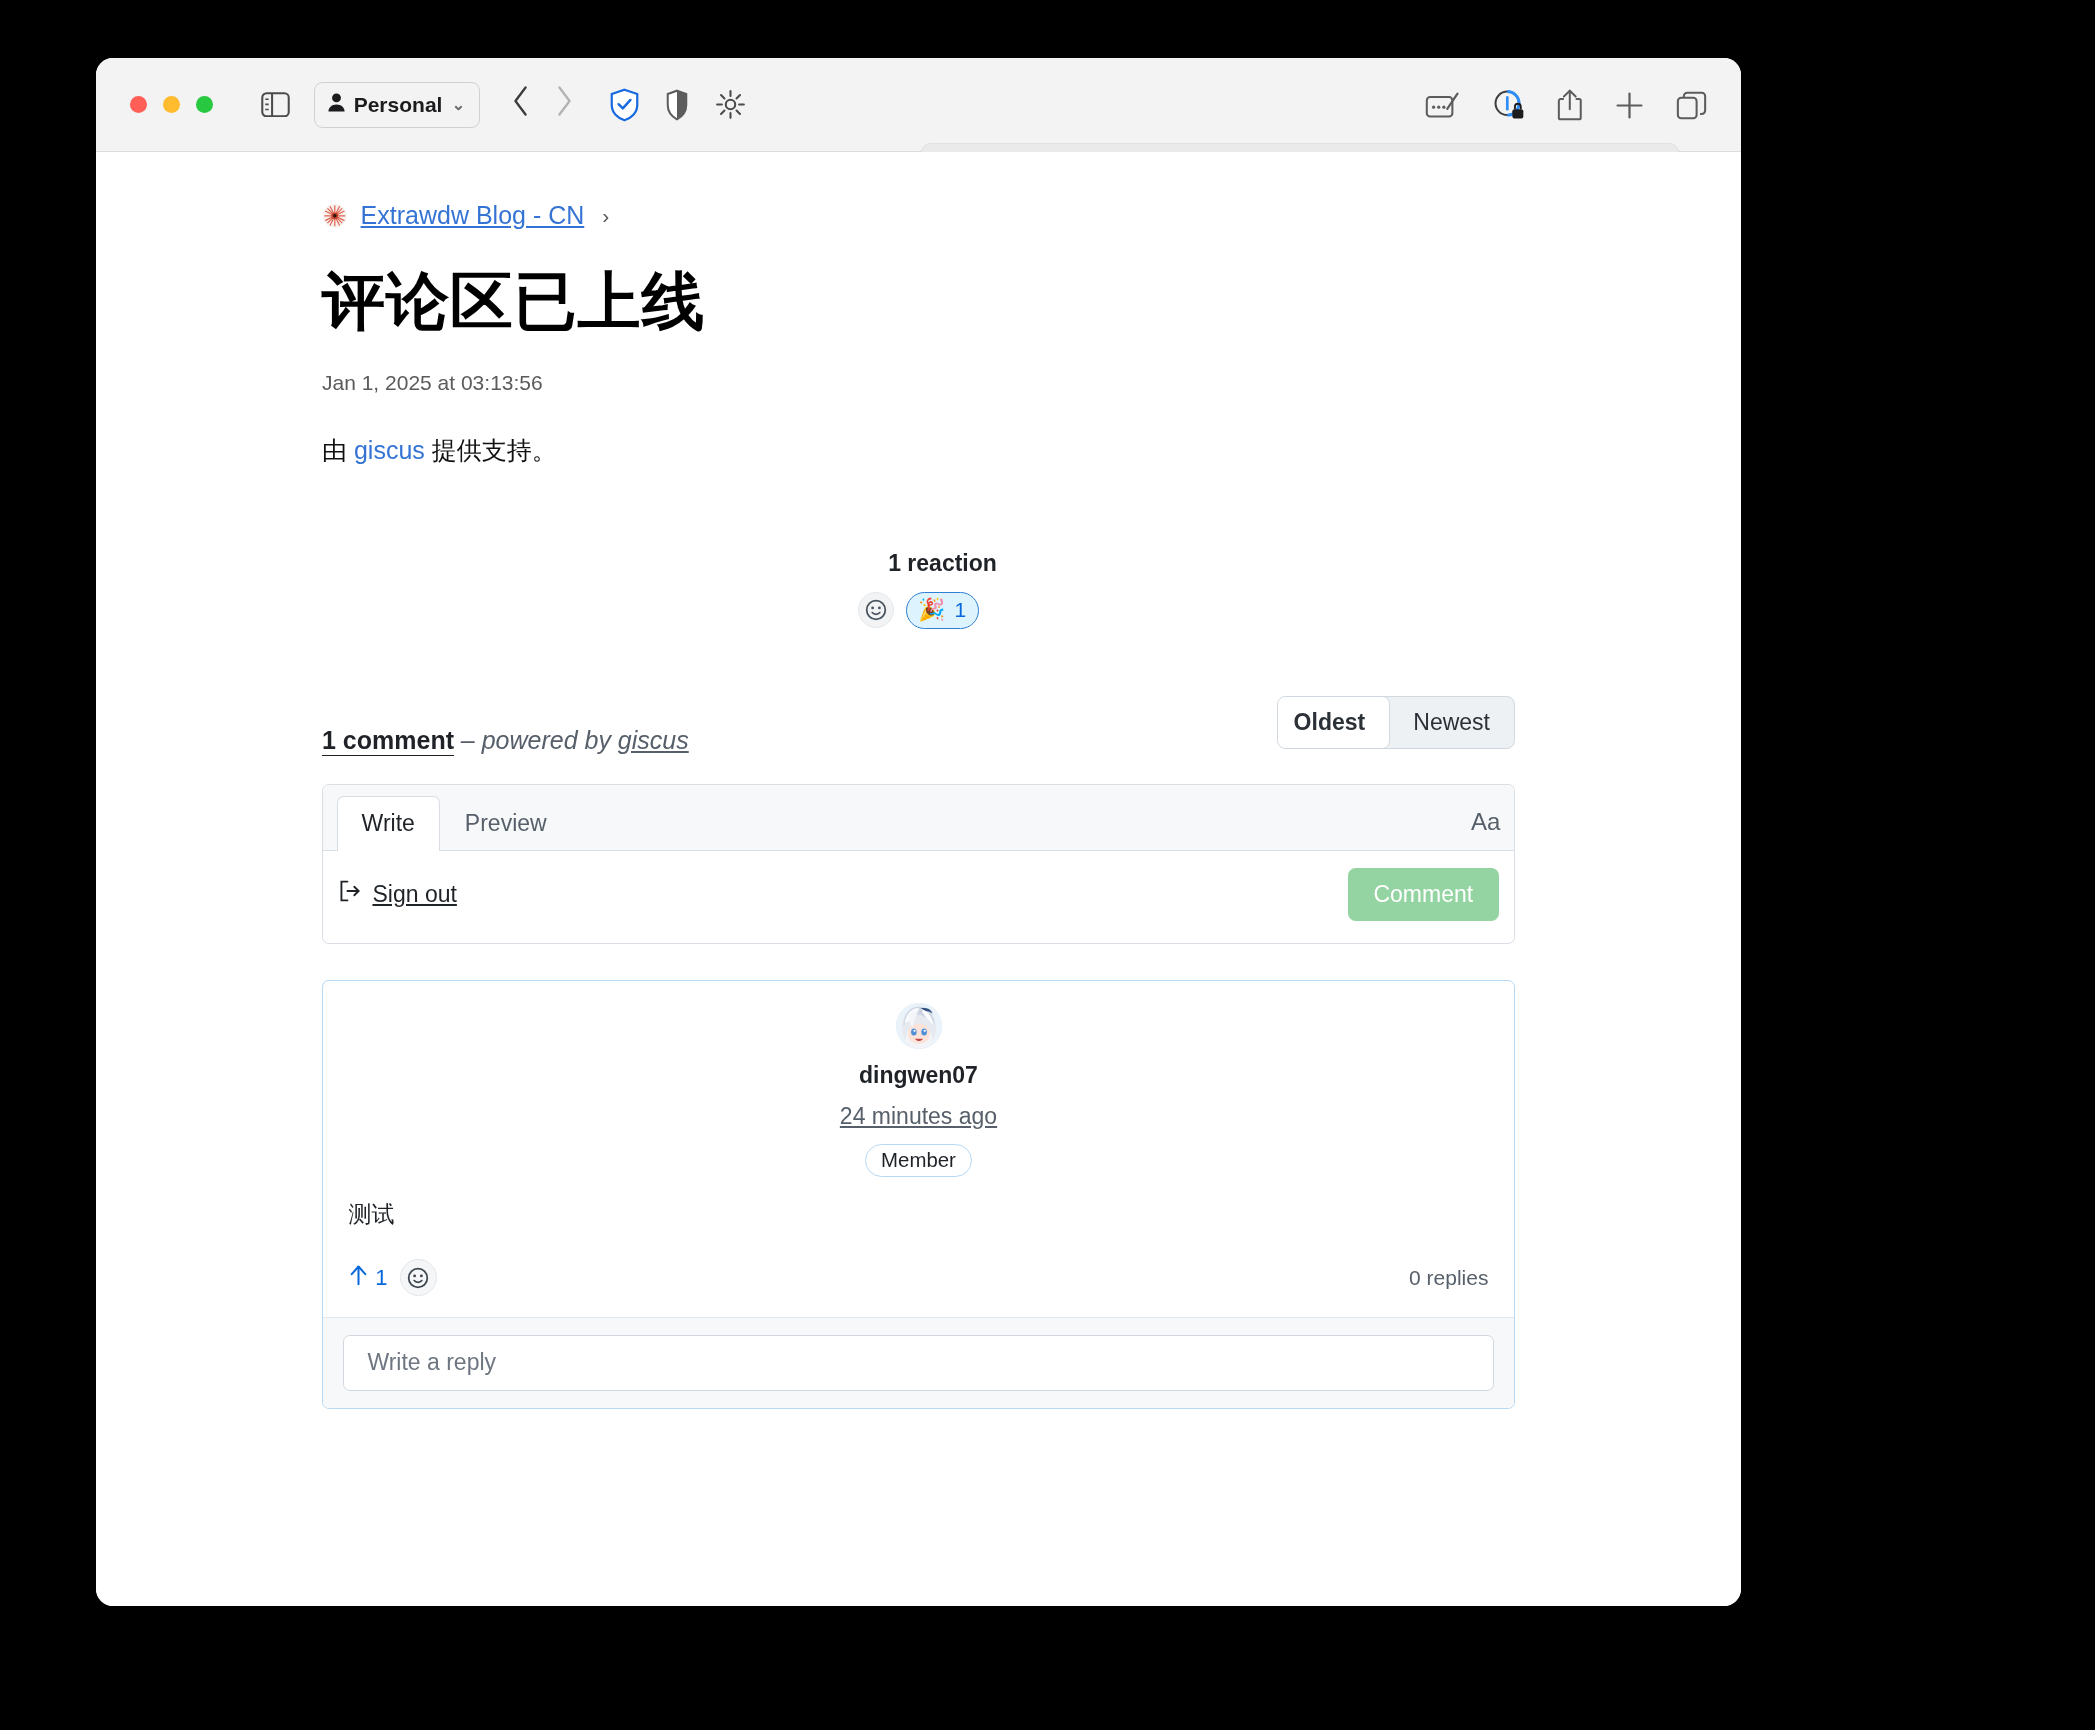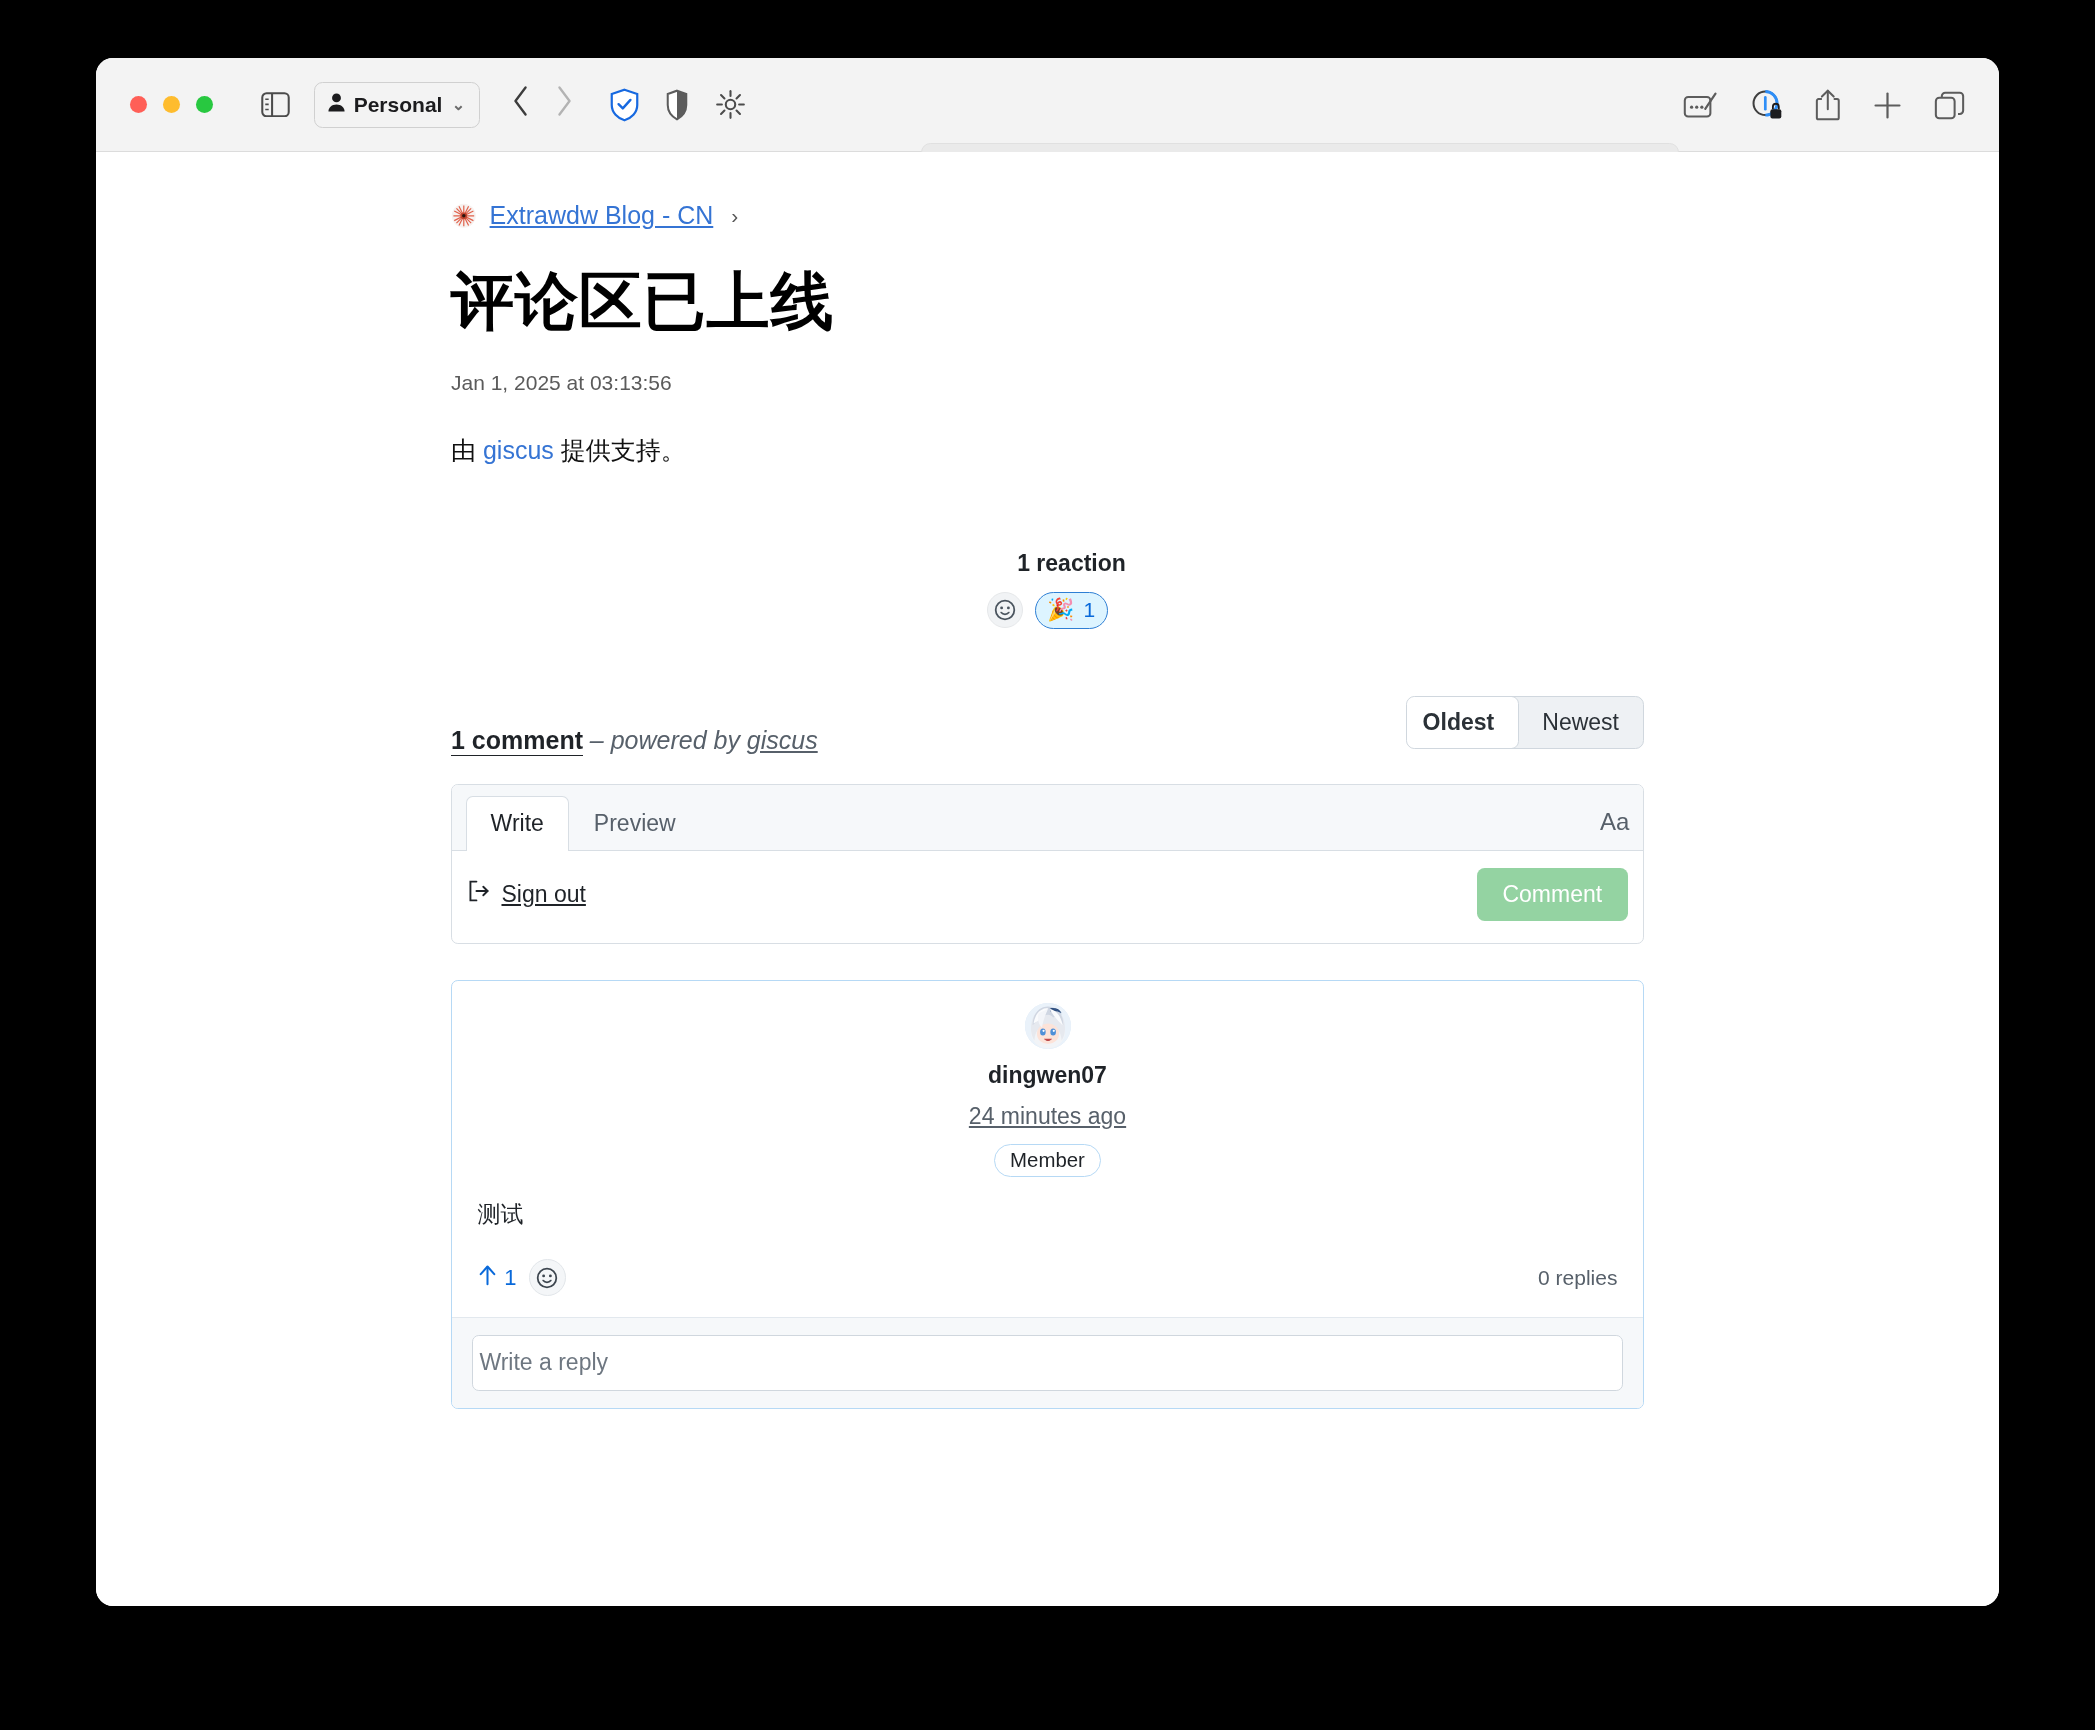--- a/index.html
+++ b/index.html
@@ -10,21 +10,21 @@
     background: #000000;
     font-family: "Liberation Sans", sans-serif;
     -webkit-font-smoothing: antialiased;
   }
 
   
   .window {
     position: absolute;
     left: 96px;
     top: 58px;
-    width: 1903px;
+    width: 1645px;
     height: 1548px;
     background: #ffffff;
     border-radius: 17px;
     overflow: hidden;
     box-shadow: 0 8.5px 34px rgba(0,0,0,0.35);
   }
 
   
   .toolbar {
     position: relative;
@@ -397,21 +397,21 @@
     background: #f6f8fa;
     border-top: 0.9px solid #e2e8ee;
     padding: 17px 20.4px;
   }
   .reply-input {
     height: 56px;
     background: #ffffff;
     border: 0.9px solid #d0d7de;
     border-radius: 6.8px;
     display: flex; align-items: center;
-    padding: 0 6px;
+    padding: 0 23px;
     font-size: 23px;
     color: #6e7781;
   }
 </style>
 </head>
 <body>
 
 <div class="window">
 
   <div class="toolbar">

